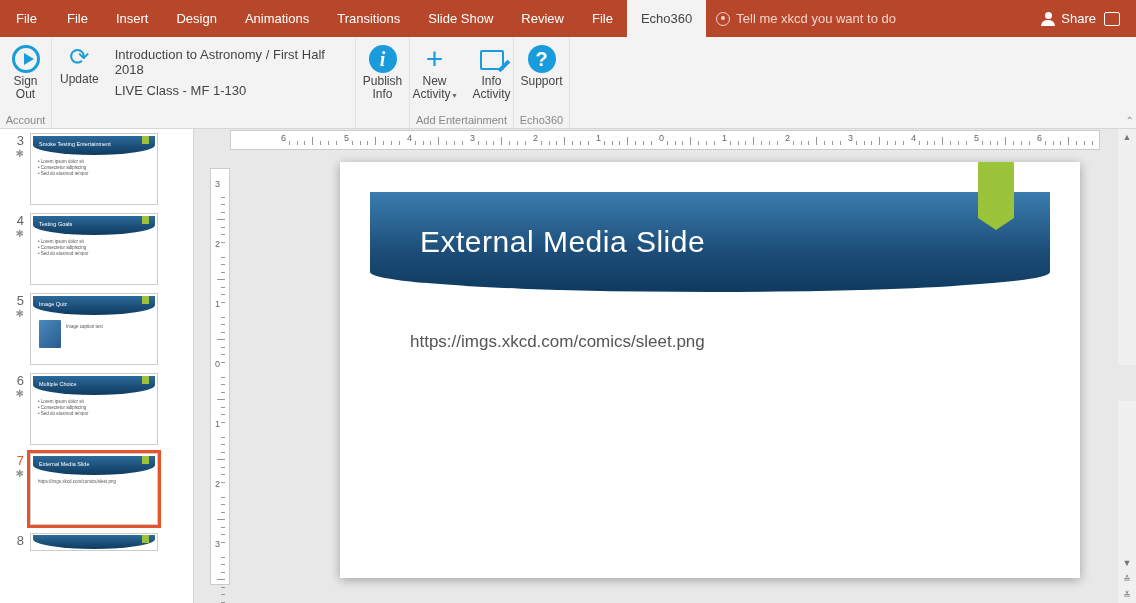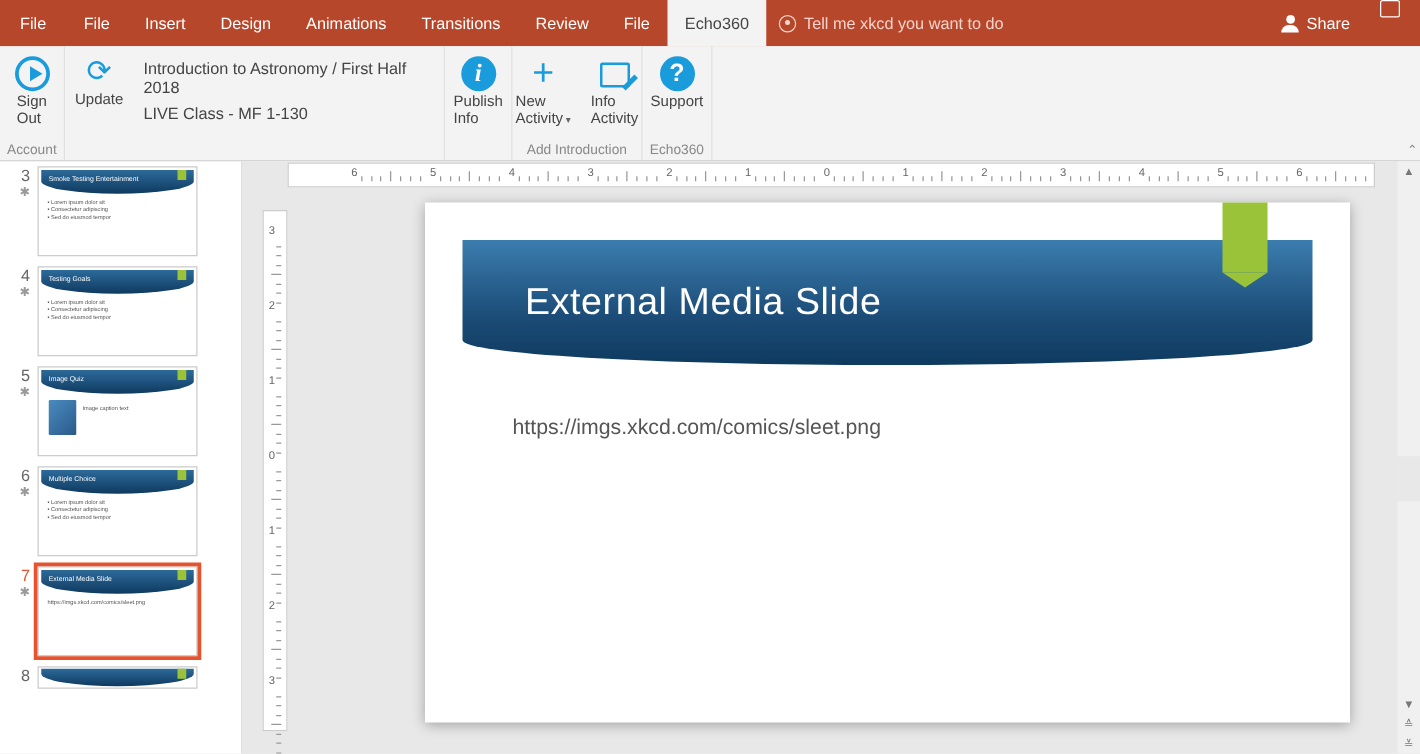--- a/index.html
+++ b/index.html
@@ -7,34 +7,34 @@
     
     
     .titlebar { height: 37px; background: #b7472a; display: flex; align-items: stretch; color: #fff; font-size: 13px; }
     .tab { padding: 0 14px; display: flex; align-items: center; cursor: pointer; }
     .tab.file { background: #b7472a; padding: 0 16px; }
     .tab.active { background: #f3f3f3; color: #444; }
     .tab-spacer { flex: 1; }
     .tellme-wrap { display: flex; align-items: center; margin-left: 10px; color: #f5d4cd; font-size: 13px; }
     .bulb { width: 14px; height: 14px; border: 1.5px solid #f5d4cd; border-radius: 50%; margin-right: 6px; position: relative; }
     .bulb::after { content: ''; position: absolute; left: 3.5px; top: 3.5px; width: 4px; height: 4px; background: #f5d4cd; border-radius: 50%; }
-    .right-actions { display: flex; gap: 24px; padding: 0 16px; color: #fff; }
+    .right-actions { display: flex; align-items: center; gap: 8px; padding: 0 16px; color: #fff; }
     .share { display: flex; align-items: center; gap: 6px; cursor: pointer; }
     .person-icon { width: 14px; height: 14px; position: relative; }
     .person-icon::before { content: ''; position: absolute; top: 0; left: 3.5px; width: 7px; height: 7px; border-radius: 50%; background: #fff; }
     .person-icon::after { content: ''; position: absolute; bottom: 0; left: 0; width: 14px; height: 6px; border-radius: 7px 7px 0 0; background: #fff; }
     .comment-icon { width: 16px; height: 14px; border: 1.5px solid #fff; border-radius: 2px; cursor: pointer; }
     
     
     .ribbon { height: 92px; background: #f3f3f3; border-bottom: 1px solid #d6d6d6; display: flex; position: relative; }
     .ribbon-group { border-right: 1px solid #e1e1e1; display: flex; flex-direction: column; align-items: center; justify-content: space-between; padding: 4px 0 2px; }
     .group-btns { display: flex; gap: 8px; align-items: flex-start; padding: 2px 8px; }
     .rbtn { display: flex; flex-direction: column; align-items: center; font-size: 12px; color: #444; cursor: pointer; padding: 2px 4px; }
     .rbtn .icon { width: 28px; height: 28px; margin-bottom: 2px; display:flex;align-items:center;justify-content:center; }
-    .rbtn .lbl { line-height: 13px; }
+    .rbtn .lbl { line-height: 13px; text-align: center; }
     .group-label { font-size: 11px; color: #888; }
     .class-status { flex: 1; padding: 6px 12px 0; display: flex; flex-direction: column; }
     .class-line { font-size: 13px; color: #444; margin-bottom: 6px; }
     .ribbon-collapse { position: absolute; right: 2px; bottom: 2px; font-size: 10px; color: #888; cursor: pointer; }
     
     
     .ico-signout { width: 28px; height: 28px; border-radius: 50%; border: 3px solid #1a9cdc; position: relative; }
     .ico-signout::after { content: ''; position: absolute; top: 5px; right: 3px; width: 0; height: 0; border-left: 10px solid #1a9cdc; border-top: 6px solid transparent; border-bottom: 6px solid transparent; }
     .ico-update { color: #1a9cdc; font-size: 24px; display: flex; align-items: center; justify-content: center; }
     .ico-info { width: 28px; height: 28px; border-radius: 50%; background: #1a9cdc; color: #fff; font-style: italic; font-family: Georgia; font-size: 20px; font-weight: bold; display: flex; align-items: center; justify-content: center; }
@@ -88,20 +88,21 @@
 </head>
 <body>
 
 <div class="titlebar">
   <div class="tab file">File</div>
   <div class="tab">File</div>
   <div class="tab">Insert</div>
   <div class="tab">Design</div>
   <div class="tab">Animations</div>
   <div class="tab">Transitions</div>
+  <div class="tab">Slide Show</div>
   <div class="tab">Review</div>
   <div class="tab">File</div>
   <div class="tab active">Echo360</div>
   <div class="tellme-wrap">
     <div class="bulb"></div>
     <span>Tell me xkcd you want to do</span>
   </div>
   <div class="tab-spacer"></div>
   <div class="right-actions">
     <div class="share">
@@ -160,21 +161,21 @@
 Activity</span><span class="dropdown-caret">▾</span></div>
       </div>
       <div class="rbtn">
         <div class="icon">
             <div class="ico-edit"></div>
           </div>
         <div class="lbl" style="white-space:pre">Info
 Activity</div>
       </div>
     </div>
-    <div class="group-label">Add Introduction</div>
+    <div class="group-label">Add Entertainment</div>
   </div>
 
   <div class="ribbon-group" style="width:56px">
     <div class="group-btns">
       <div class="rbtn">
         <div class="icon">
             <div class="ico-support">?</div>
           </div>
         <div class="lbl">Support</div>
       </div>

